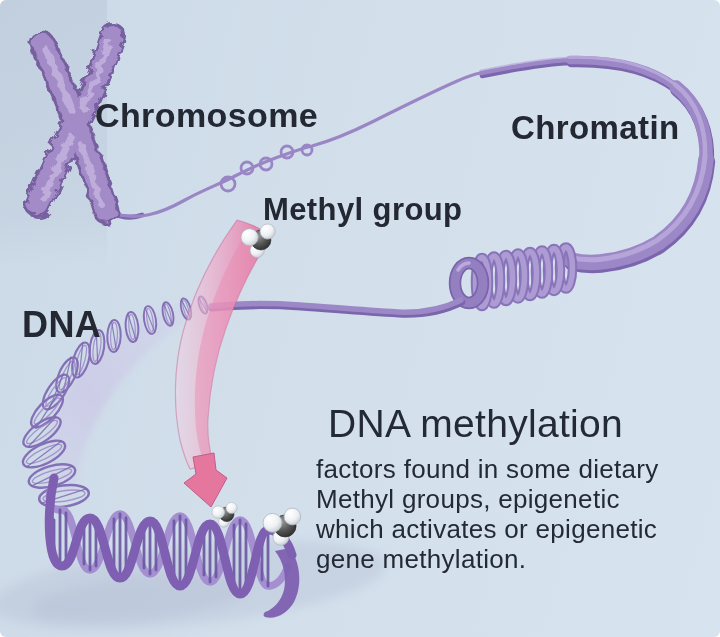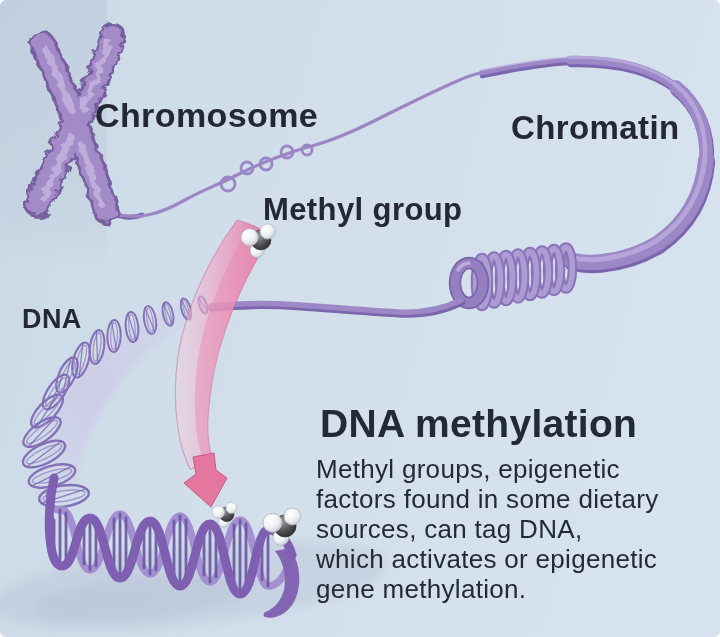--- a/index.html
+++ b/index.html
@@ -15,23 +15,23 @@
   .lbl{
     position:absolute;
     color:#232833;
     font-weight:700;
     letter-spacing:.4px;
     white-space:nowrap;
   }
   .lbl-chromosome{left:95px;top:96px;font-size:34px;}
   .lbl-chromatin{left:511px;top:109px;font-size:33px;}
   .lbl-methyl{left:263px;top:192px;font-size:31px;}
-  .lbl-dna{left:22px;top:304px;font-size:27px;}
+  .lbl-dna{left:22px;top:304px;font-size:36px;}
   .infobox{position:absolute;left:316px;top:402px;width:380px;color:#242a35;}
-  .infobox-title{font-size:39px;font-weight:700;letter-spacing:.3px;margin:0 0 8px 4px;}
+  .infobox-title{font-size:39px;font-weight:400;letter-spacing:.3px;margin:0 0 8px 12px;}
   .infobox-line{font-size:26px;font-weight:400;line-height:30px;letter-spacing:.3px;}
 </style>
 </head>
 <body>
 
 <div class="stage">
 
   <svg width="720" height="637" viewBox="0 0 720 637">
     <defs>
       <filter id="rough" x="-20%" y="-20%" width="140%" height="140%">
@@ -322,20 +322,19 @@
     <use href="#methylMol" transform="translate(284,527) scale(1.05)"></use>
   </svg>
 
   <div class="lbl lbl-chromosome">Chromosome</div>
   <div class="lbl lbl-chromatin">Chromatin</div>
   <div class="lbl lbl-methyl">Methyl group</div>
   <div class="lbl lbl-dna">DNA</div>
 
   <div class="infobox">
     <div class="infobox-title">DNA methylation</div>
+    <div class="infobox-line">factors found in some dietary</div>
     <div class="infobox-line">Methyl groups, epigenetic</div>
-    <div class="infobox-line">factors found in some dietary</div>
-    <div class="infobox-line">sources, can tag DNA,</div>
     <div class="infobox-line">which activates or epigenetic</div>
     <div class="infobox-line">gene methylation.</div>
   </div>
 
 </div>
 
 </body></html>

